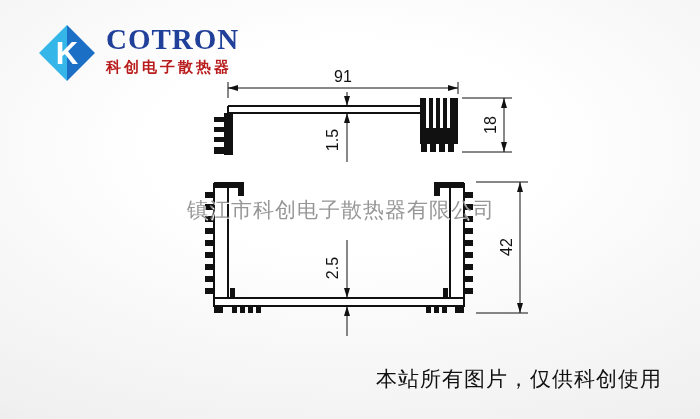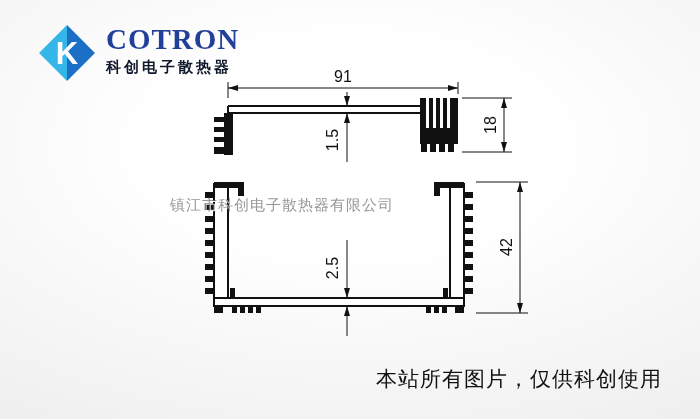--- a/index.html
+++ b/index.html
@@ -9,26 +9,26 @@
     background: radial-gradient(ellipse 130% 115% at 50% 35%, #ffffff 22%, #f0f0f0 65%, #dcdcdc 100%);
   }
   .logo{position:absolute;left:38px;top:24px;display:flex;align-items:flex-start;}
   .logo-icon{width:58px;height:58px;}
   .logo-text{margin-left:10px;display:flex;flex-direction:column;}
   .brand{
     font-family:"Liberation Serif", serif;font-weight:bold;font-size:29px;
     color:#21409a;letter-spacing:1px;line-height:1.05;
   }
   .brand-cn{
-    font-size:15px;font-weight:bold;color:#0f172a;letter-spacing:3px;margin-top:4px;
+    font-size:15px;font-weight:bold;color:#b91c1c;letter-spacing:3px;margin-top:4px;
   }
   .drawing-svg{position:absolute;left:0;top:0;}
   .watermark{
-    position:absolute;left:170px;top:196px;width:320px;
-    font-size:15px;letter-spacing:1px;color:rgba(110,110,110,0.72);
+    position:absolute;left:187px;top:196px;width:320px;
+    font-size:21px;letter-spacing:1px;color:rgba(110,110,110,0.72);
     text-shadow:1px 1px 0 rgba(255,255,255,0.9);
     white-space:nowrap;z-index:5;
   }
   .footer-note{
     position:absolute;right:38px;top:365px;
     font-size:21px;color:#111;letter-spacing:1px;white-space:nowrap;
   }
   svg text.dim{font-family:"Liberation Sans", sans-serif;font-size:16px;fill:#111;}
 </style>
 </head>

